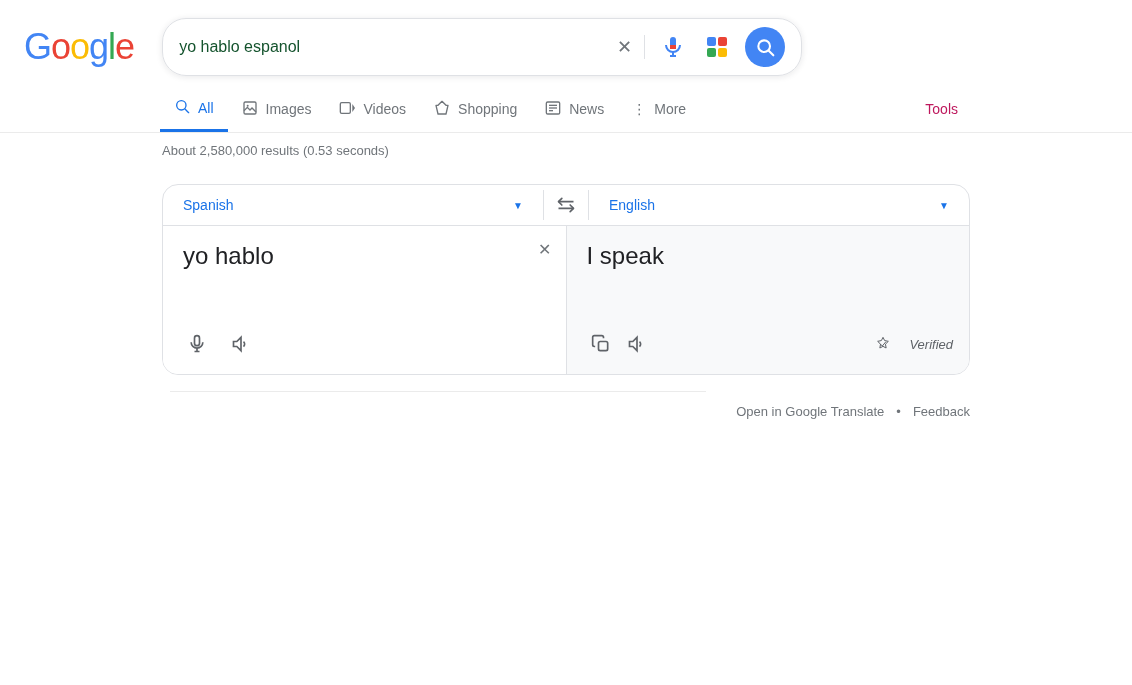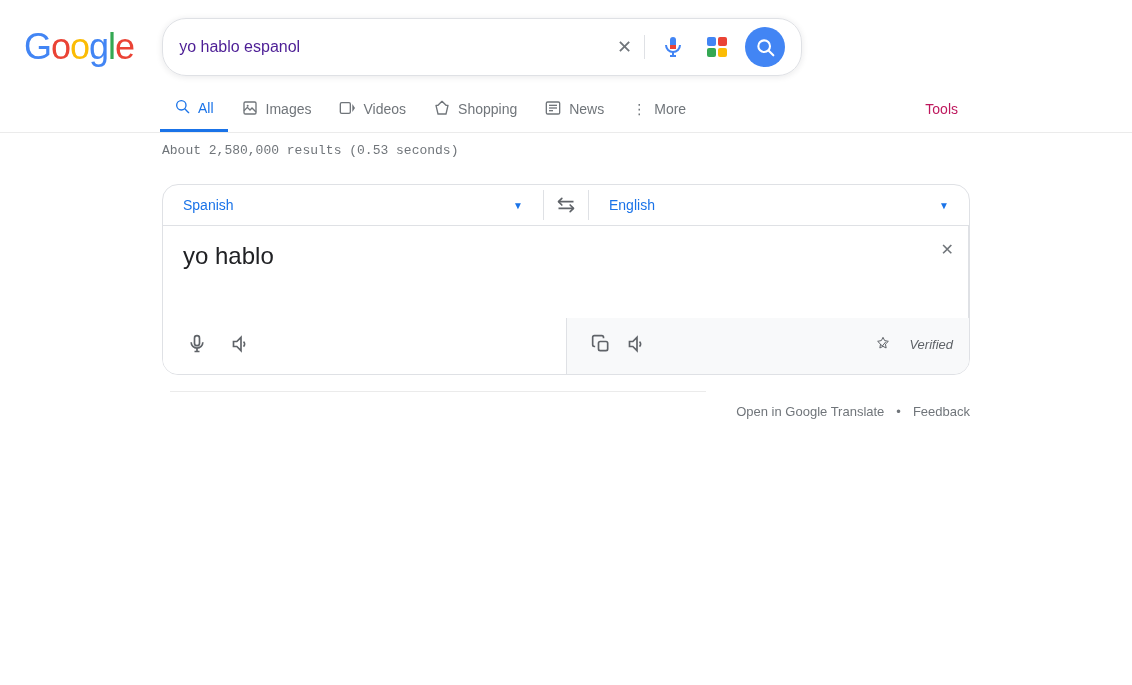--- a/index.html
+++ b/index.html
@@ -45,21 +45,21 @@
       flex: 1;
       max-width: 640px;
       box-shadow: 0 1px 6px rgba(32,33,36,.1);
     }
 
     .search-input {
       flex: 1;
       border: none;
       outline: none;
       font-size: 16px;
-      color: #4c1d95;
+      color: #14532d;
       background: transparent;
     }
 
     .search-bar-icons {
       display: flex;
       align-items: center;
       gap: 12px;
     }
 
     .clear-icon {
@@ -135,21 +135,20 @@
       font-size: 14px;
       color: #be185d;
       cursor: pointer;
     }
 
     
     .results-info {
       padding: 10px 162px;
       font-size: 13px;
       color: #70757a;
-      font-family: Liberation Mono, monospace;
     }
 
     
     .translate-widget {
       margin: 16px 162px;
       border: 1px solid #dfe1e5;
       border-radius: 16px;
       overflow: hidden;
       max-width: 860px;
     }
@@ -430,20 +429,23 @@
     <div class="lang-selector">
       <span>English</span>
       <span class="dropdown-arrow">▼</span>
     </div>
   </div>
 
   <div class="translate-body">
     <div class="translate-left">
       <div class="source-text">yo hablo</div>
       <span class="clear-text-btn">✕</span>
+    </div>
+    <div class="translate-right">
+      <div class="translation-text">I speak</div>
     </div>
   </div>
 
   <div class="translate-footer-both">
     <div class="translate-footer-left-wrap">
       <div style="display:flex;align-items:center;gap:8px;padding:8px 16px 12px;">
         <div class="icon-btn">
           <svg width="20" height="20" viewBox="0 0 24 24" fill="none">
             <rect x="9" y="2" width="6" height="12" rx="3" stroke="#5f6368" stroke-width="2" fill="none"></rect>
             <path d="M5 10a7 7 0 0014 0" stroke="#5f6368" stroke-width="2" fill="none"></path>

